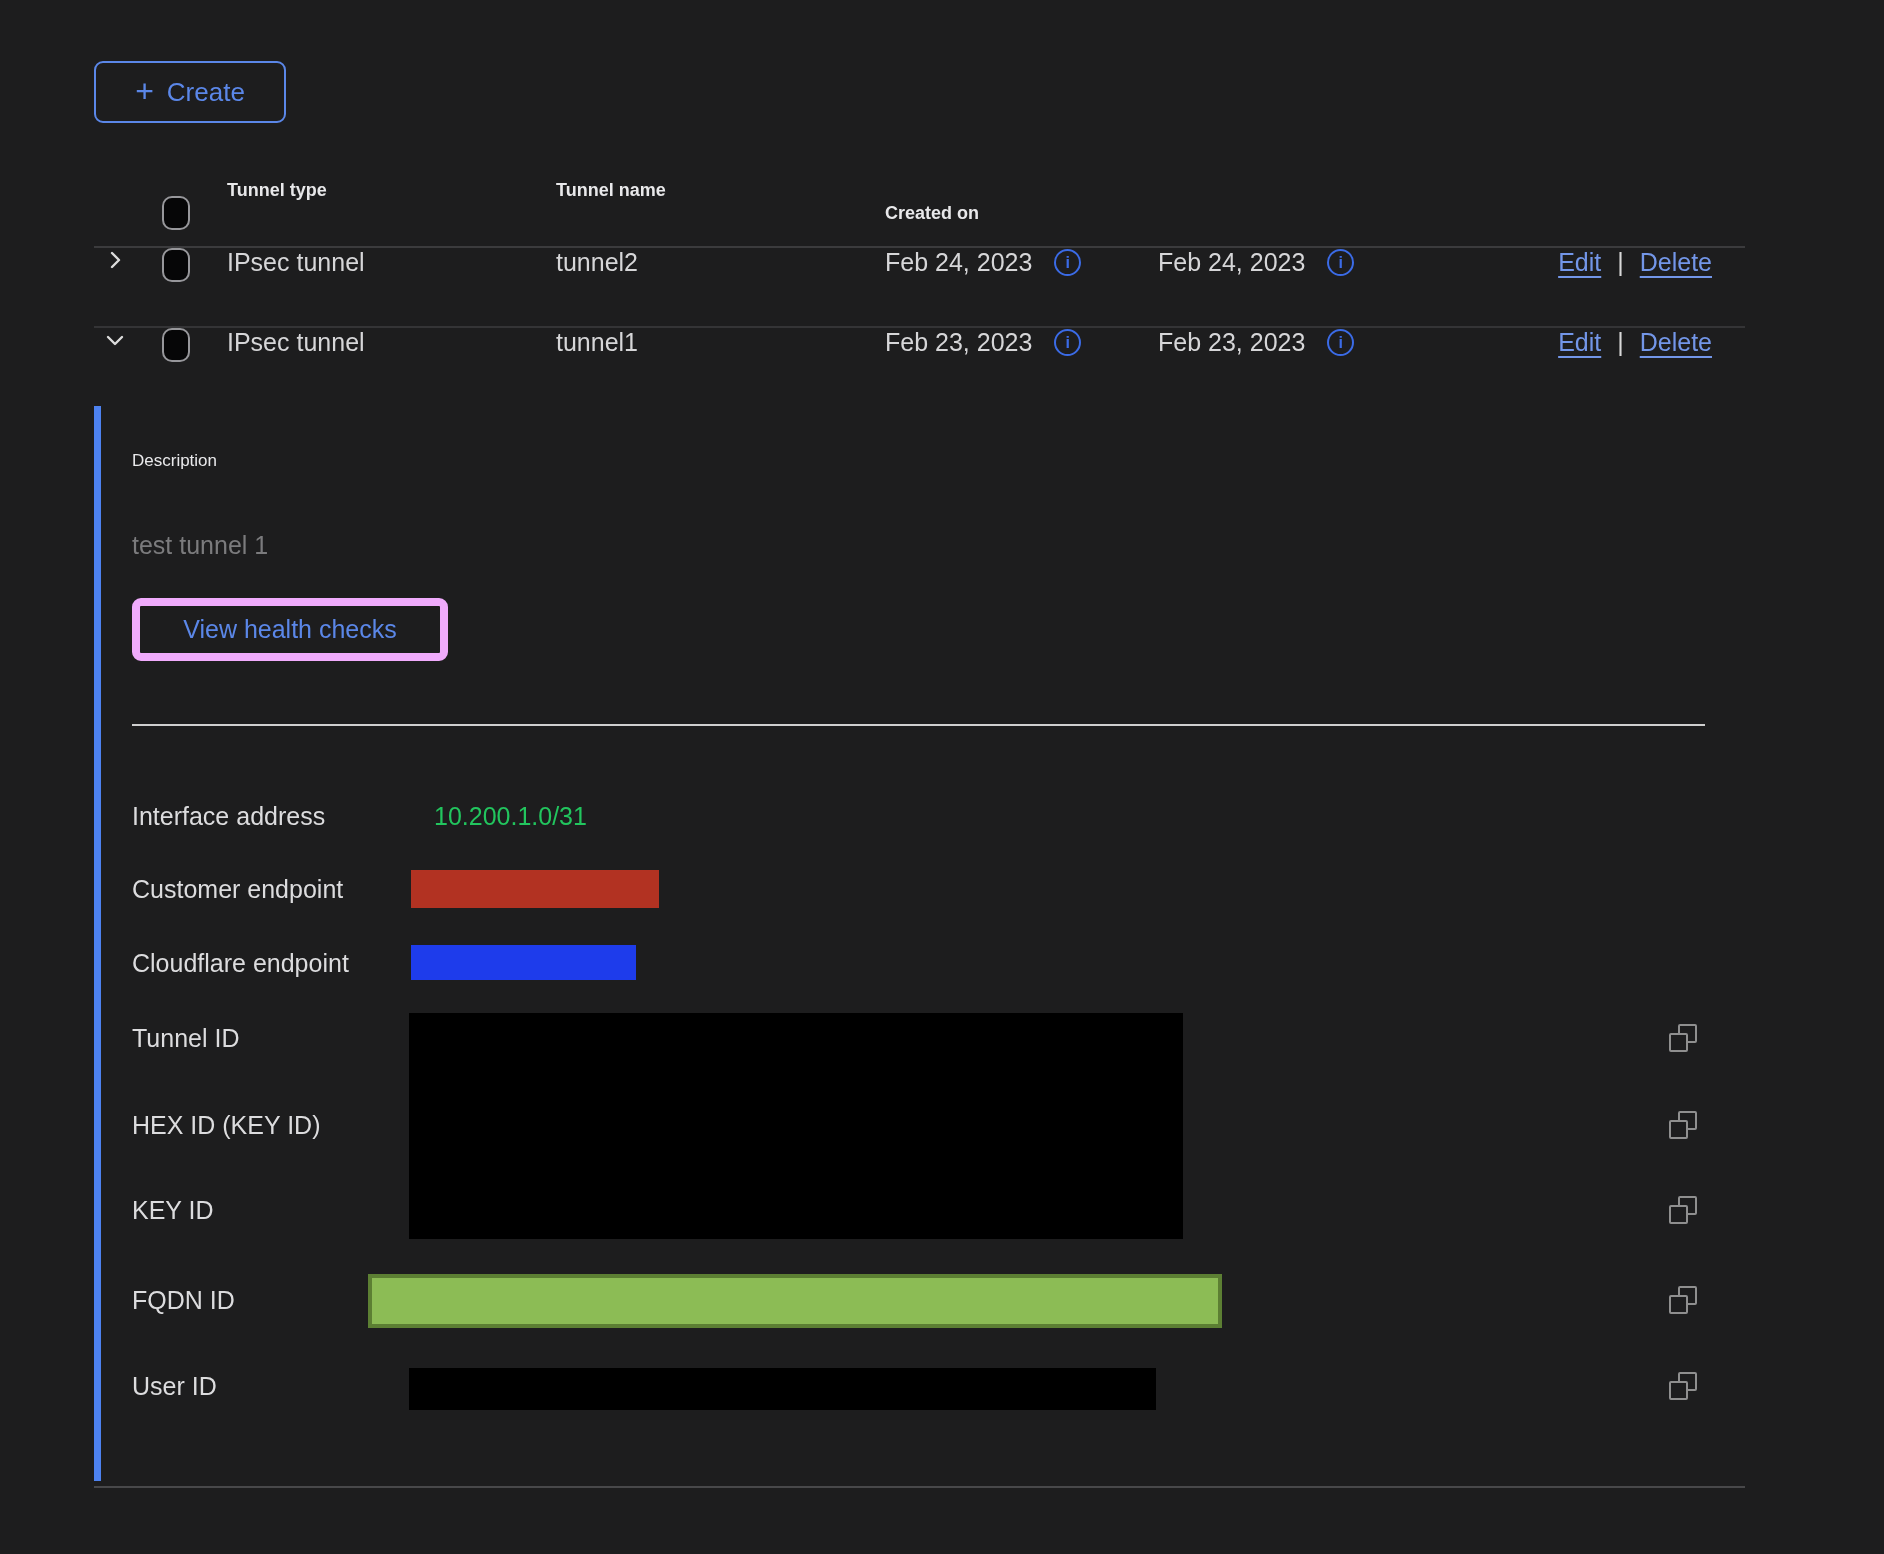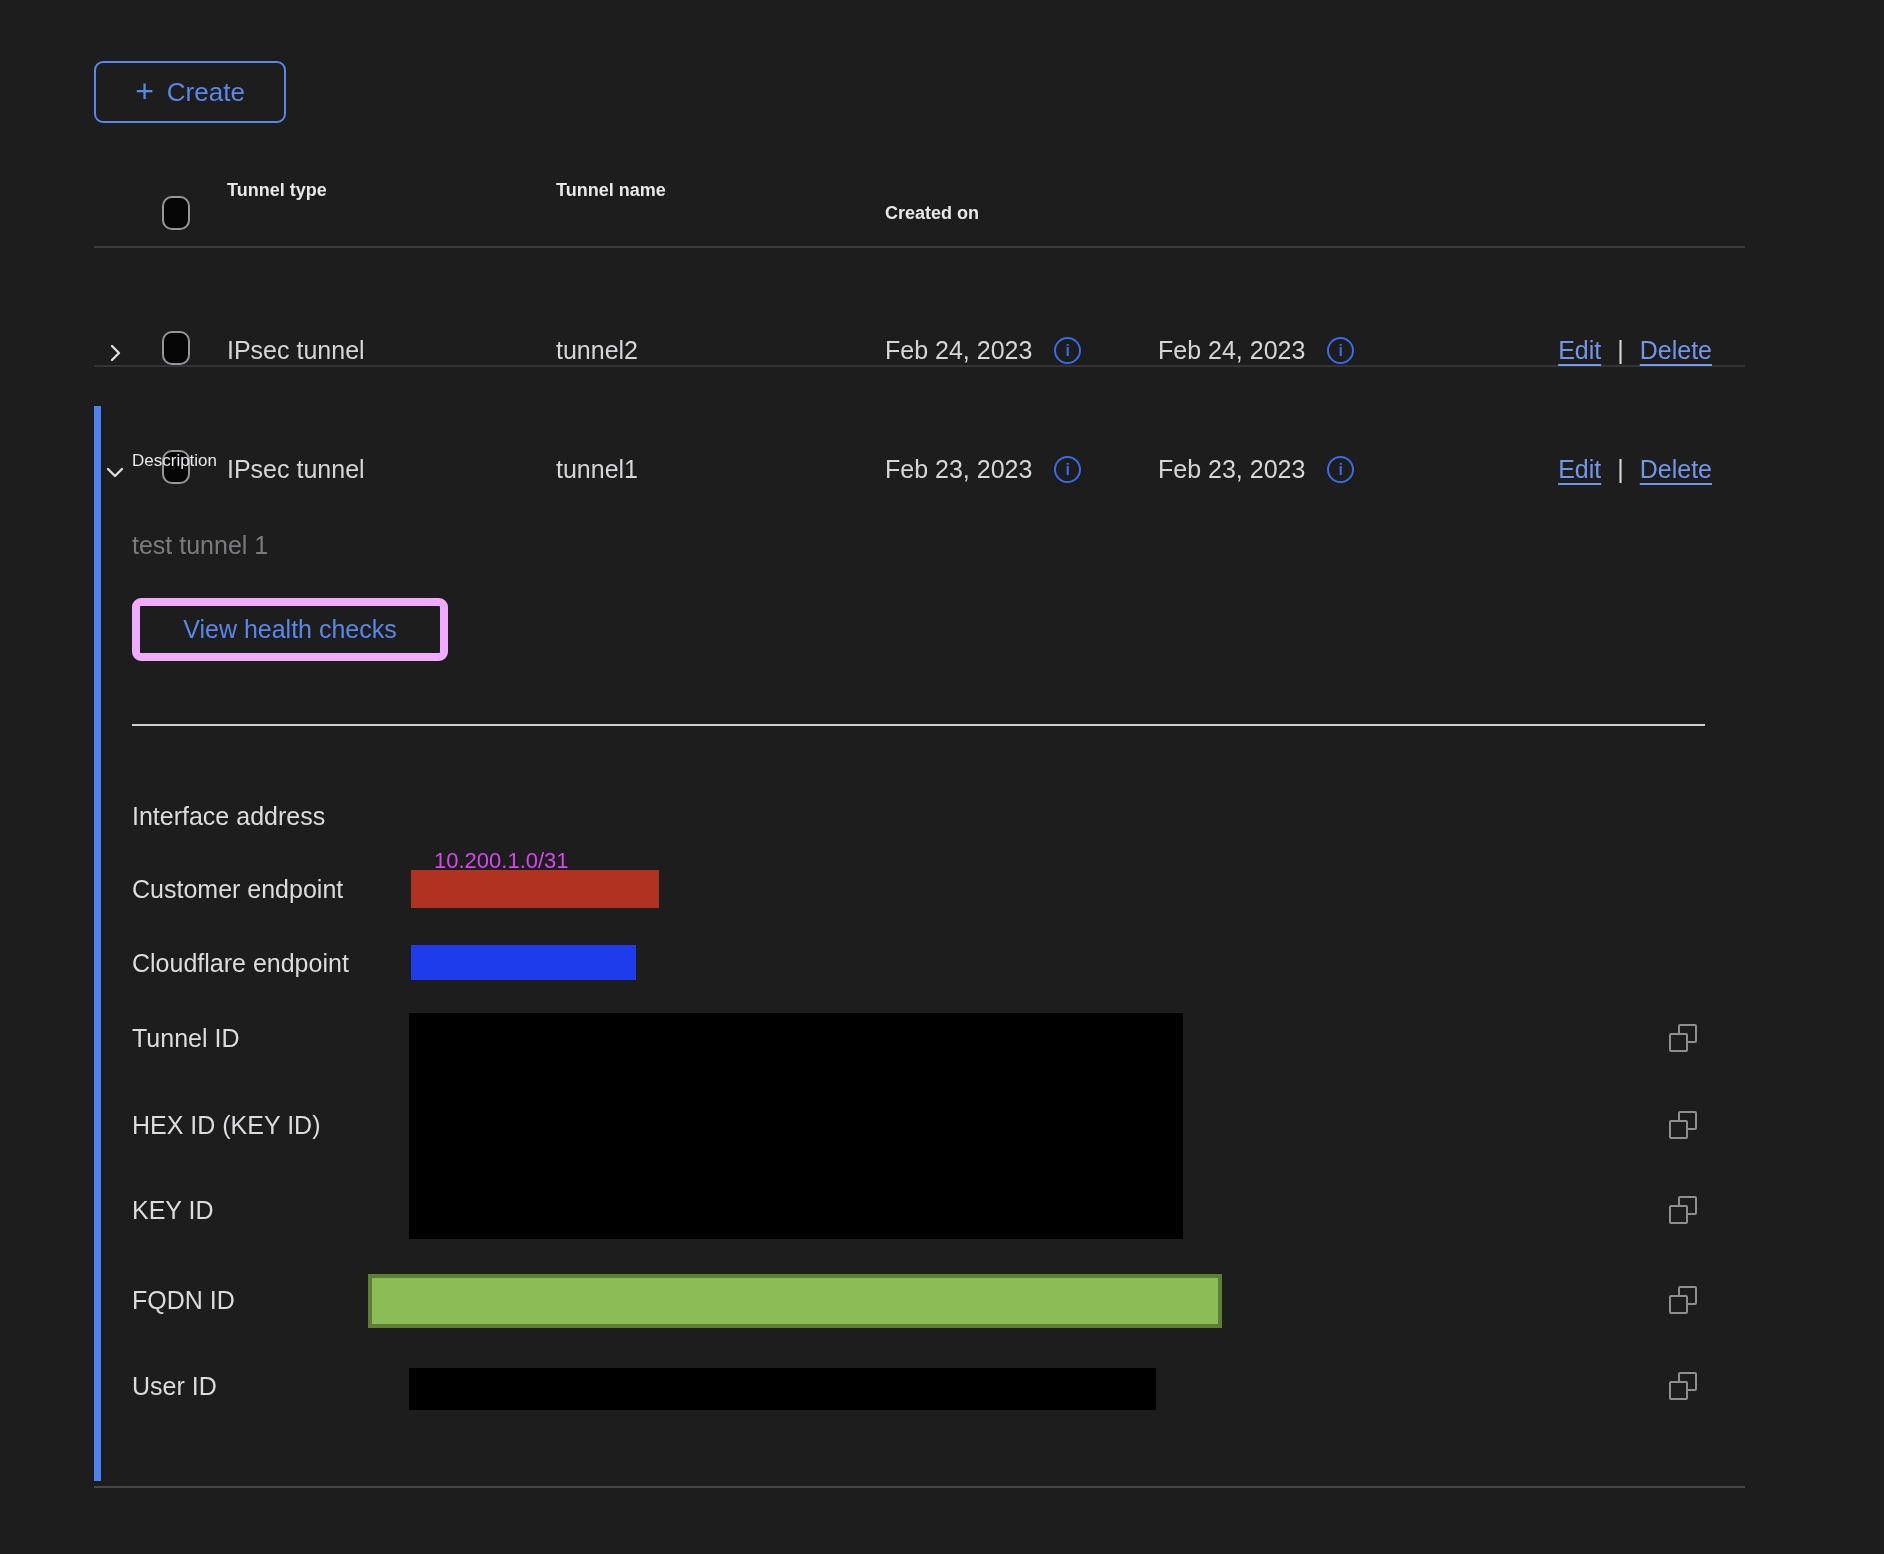--- a/index.html
+++ b/index.html
@@ -10,21 +10,21 @@
   .create-btn{position:absolute;left:94px;top:61px;width:192px;height:62px;box-sizing:border-box;
     background:transparent;border:2px solid #5b87e8;border-radius:9px;color:#5b87e8;
     display:flex;align-items:center;justify-content:center;gap:13px;font-size:26px;cursor:pointer;
     font-family:inherit;}
   .create-btn .plus{font-size:32px;font-weight:300;line-height:1;margin-top:-3px;}
 
   
   .table{position:absolute;left:94px;top:180px;width:1651px;}
   .thead{display:flex;height:66px;border-bottom:2px solid #3b3b3d;
     font-weight:700;color:#e8e8ea;font-size:18px;}
-  .trow{display:flex;align-items:flex-end;height:78px;font-size:25px;color:#d6d6d8;margin-top:39px;}
+  .trow{display:flex;align-items:flex-start;height:78px;font-size:25px;color:#d6d6d8;}
   .trow.rowline{border-bottom:2px solid #343436;}
   .c-exp{width:68px;padding-left:9px;box-sizing:border-box;display:flex;align-items:center;}
   .c-check{width:65px;display:flex;align-items:center;}
   .c-type{width:329px;}
   .c-name{width:329px;}
   .c-created,.c-modified{display:flex;align-items:center;gap:22px;}
   .c-created{width:273px;}
   .c-modified{flex:1;}
   .c-actions{margin-left:auto;padding-right:33px;display:flex;align-items:center;gap:16px;}
 
@@ -41,21 +41,21 @@
   .expanded{position:absolute;left:0;top:406px;width:1884px;height:1080px;}
   .blue-bar{position:absolute;left:94px;top:0;width:7px;height:1075px;background:#4d82f0;}
   .abs{position:absolute;}
   .h-desc{font-size:17px;font-weight:500;color:#e9e9eb;line-height:30px;}
   .desc-val{font-size:25px;color:#7b7b7d;line-height:30px;}
   .health-btn{box-sizing:border-box;background:transparent;border:8px solid #f0abfc;border-radius:9px;
     color:#5b87e8;font-size:25px;display:flex;align-items:center;justify-content:center;cursor:pointer;
     font-family:inherit;}
   .wdivider{height:2px;background:#cfcfcf;}
   .flabel{font-size:25px;color:#dcdcde;line-height:30px;}
-  .fvalue{font-size:22px;color:#d946ef;line-height:30px;margin-top:45px;}
+  .fvalue{font-size:25px;color:#22c55e;line-height:30px;}
   .redact{box-sizing:border-box;}
   .copy-icon{width:30px;height:30px;display:block;cursor:pointer;position:absolute;}
   .copy-icon .sq{position:absolute;width:19px;height:19px;border:2px solid #8f8f8f;border-radius:2px;
     box-sizing:border-box;}
   .copy-icon .back{top:1px;right:1px;}
   .copy-icon .front{bottom:1px;left:1px;background:#1d1d1e;}
 
   .bottom-divider{position:absolute;left:94px;top:1486px;width:1651px;height:2px;background:#48484a;}
 </style>
 </head>

